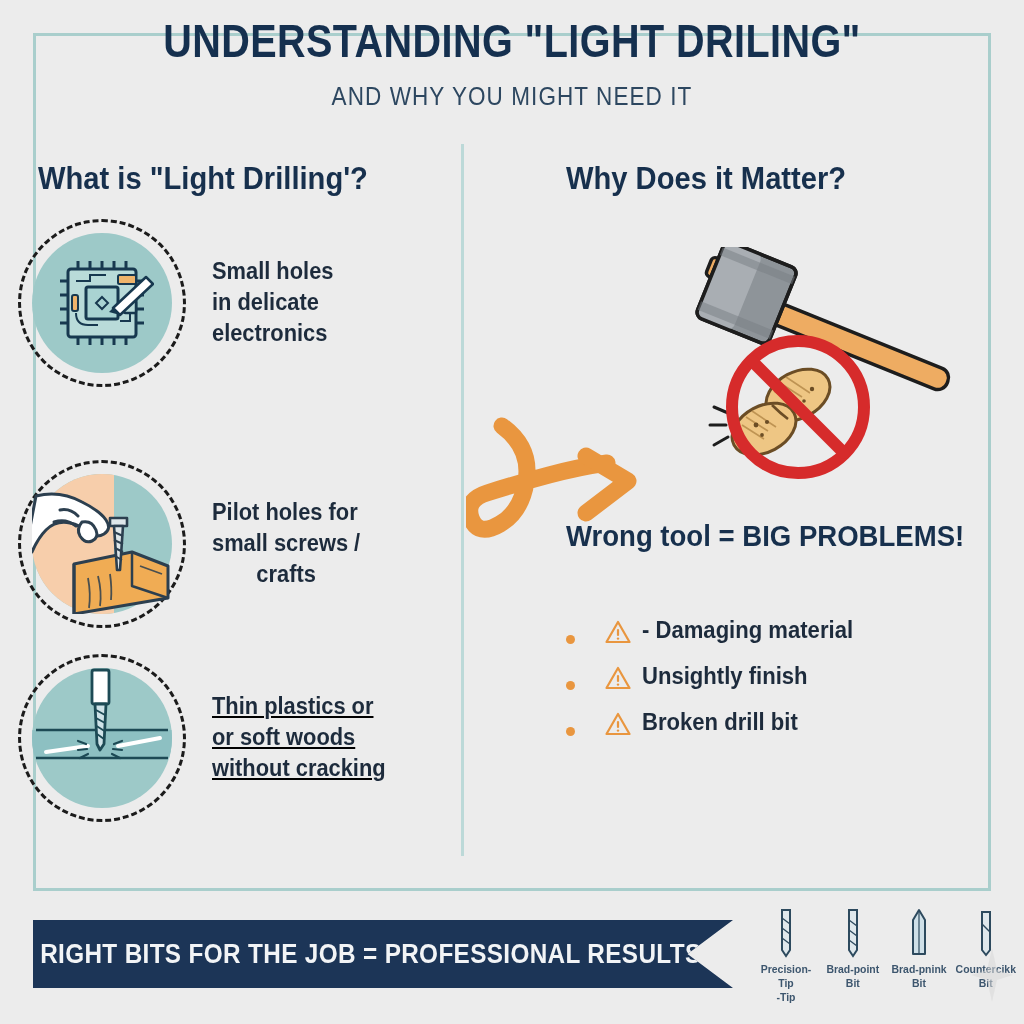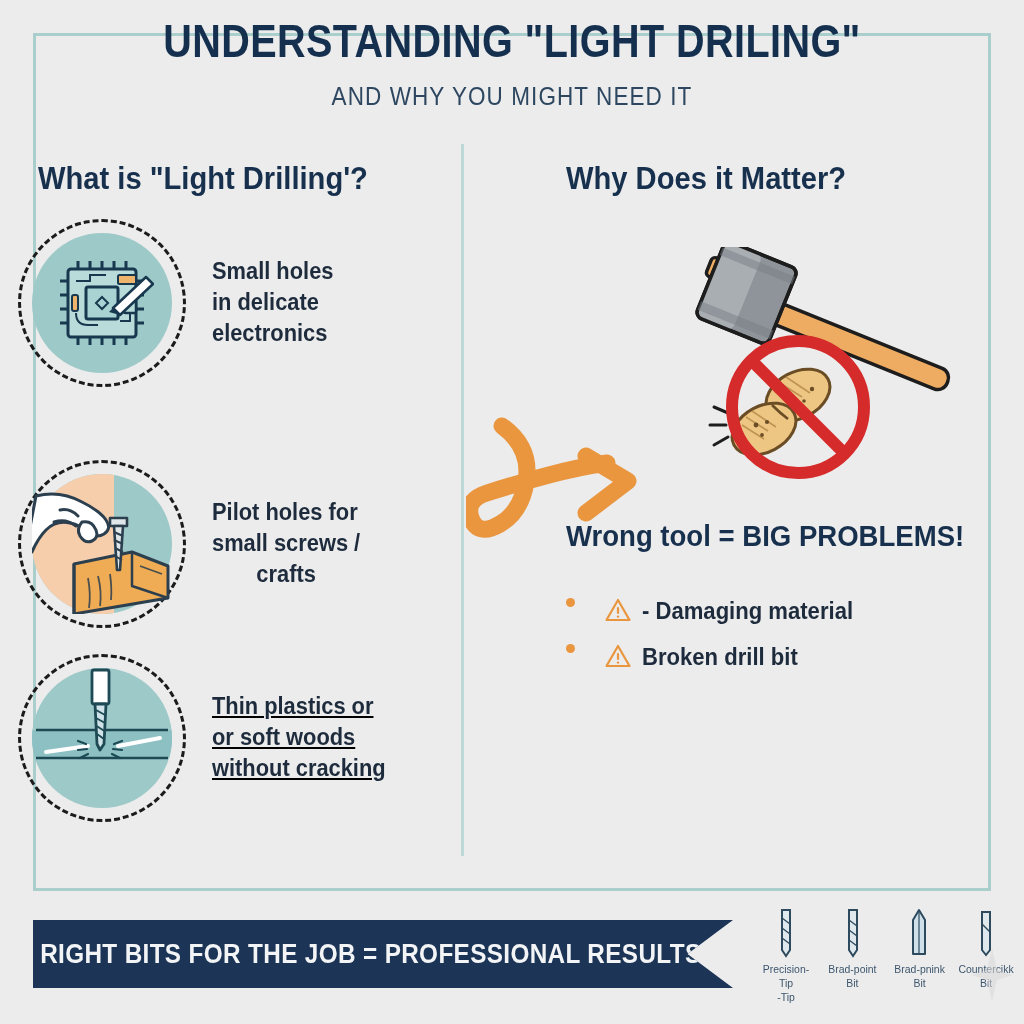--- a/index.html
+++ b/index.html
@@ -144,21 +144,21 @@
     transform-origin: left center;
   }
 
   .bullets {
     position: absolute;
     left: 566px; top: 598px;
     width: 400px;
   }
   .bullet {
     display: flex;
-    align-items: flex-start;
+    align-items: flex-end;
     height: 46px;
   }
   .bullet .dot {
     flex: 0 0 auto;
     width: 9px; height: 9px;
     border-radius: 50%;
     background: #e9963f;
     margin-right: 30px;
   }
   .bullet .warn { flex: 0 0 auto; margin-right: 11px; display: block; }
@@ -199,20 +199,21 @@
     left: 755px; top: 906px;
     width: 262px; height: 112px;
     display: flex;
     justify-content: space-between;
   }
   .bit {
     width: 62px;
     display: flex;
     flex-direction: column;
     align-items: center;
+    font-weight: bold;
   }
   .bit .glyph { height: 52px; display: flex; align-items: flex-end; }
   .bit .cap {
     margin-top: 5px;
     font-family: "Liberation Sans Narrow", "Liberation Sans", sans-serif;
     font-size: 11px;
     line-height: 1.25;
     color: #3d566e;
     text-align: center;
     transform: scaleX(0.95);
@@ -415,20 +416,29 @@
       </svg>
       <span class="btxt">- Damaging material</span>
     </div>
     <div class="bullet">
       <span class="dot"></span>
       <svg class="warn" width="26" height="24" viewBox="0 0 26 24">
         <path d="M13 2 L24.5 22 L1.5 22 Z" fill="none" stroke="#e9963f" stroke-width="2.2" stroke-linejoin="round"></path>
         <path d="M13 10 v5" stroke="#e9963f" stroke-width="2.2" stroke-linecap="round"></path>
         <circle cx="13" cy="18.6" r="1.2" fill="#e9963f"></circle>
       </svg>
+      <span class="btxt">Unsightly finish</span>
+    </div>
+    <div class="bullet">
+      <span class="dot"></span>
+      <svg class="warn" width="26" height="24" viewBox="0 0 26 24">
+        <path d="M13 2 L24.5 22 L1.5 22 Z" fill="none" stroke="#e9963f" stroke-width="2.2" stroke-linejoin="round"></path>
+        <path d="M13 10 v5" stroke="#e9963f" stroke-width="2.2" stroke-linecap="round"></path>
+        <circle cx="13" cy="18.6" r="1.2" fill="#e9963f"></circle>
+      </svg>
       <span class="btxt">Broken drill bit</span>
     </div>
   </div>
 
   <div class="ribbon">
     <span>RIGHT BITS FOR THE JOB = PROFESSIONAL RESULTS</span>
   </div>
 
   <div class="bits">
 

